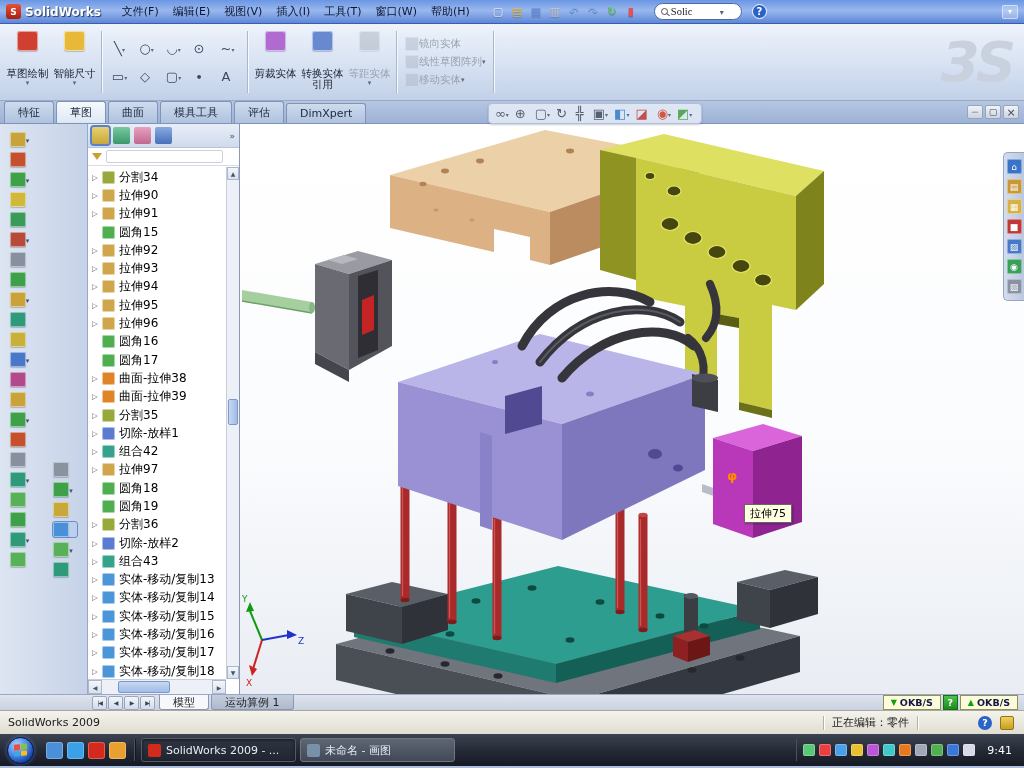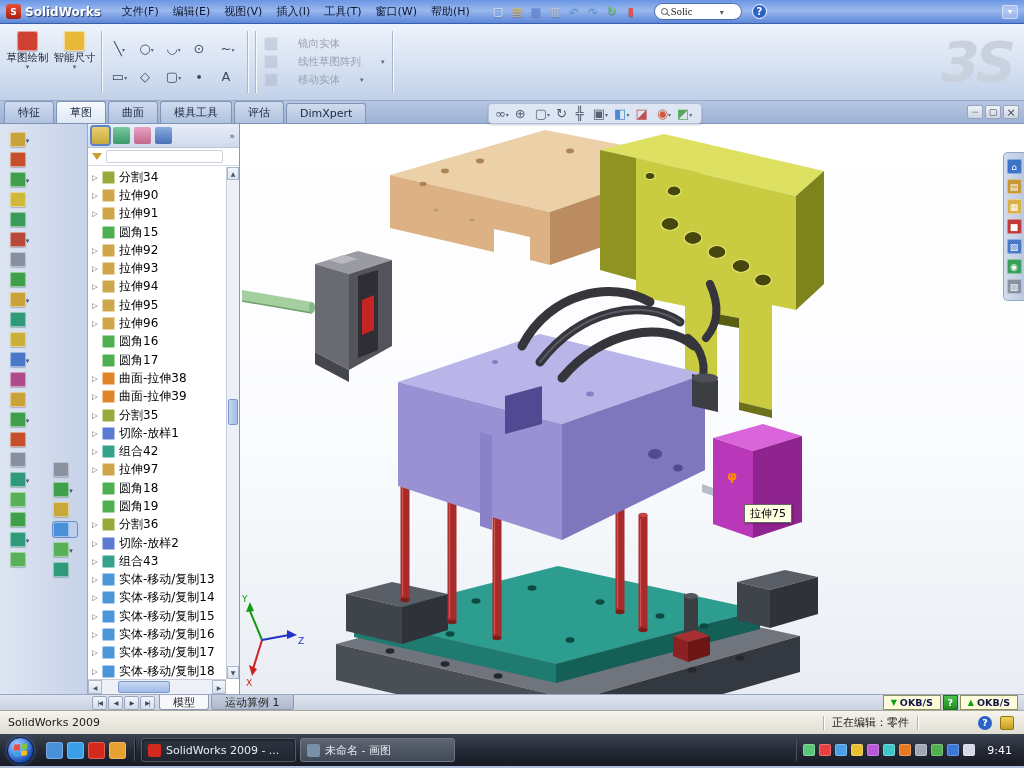--- a/index.html
+++ b/index.html
@@ -24,33 +24,33 @@
 .helpchip{margin-left:6px;width:15px;height:15px;border-radius:50%;background:#2a62c8;border:1px solid #fff;color:#fff;font-size:10px;font-weight:bold;display:flex;align-items:center;justify-content:center}
 .winbtns{margin-left:auto;display:flex;gap:3px}
 .wb{width:16px;height:14px;border-radius:2px;background:rgba(255,255,255,.25);border:1px solid rgba(255,255,255,.5)}
 .wb::after{content:"▾";color:#fff;font-size:8px;display:block;text-align:center;line-height:12px}
 
 
 .toolbar{height:77px;background:linear-gradient(180deg,#eef3fb 0%,#d6e1f2 55%,#c2d1e8 100%);border-bottom:1px solid #9aaac6;display:flex;align-items:stretch;padding:2px 4px;position:relative}
 .bgroup{display:flex}
 .bbtn{width:47px;display:flex;flex-direction:column;align-items:center;padding-top:5px;border-radius:3px}
 .bicon{width:21px;height:20px;border-radius:3px;box-shadow:inset 0 0 0 1px rgba(255,255,255,.5),0 1px 1px rgba(60,80,120,.3)}
-.blabel{margin-top:1px;font-size:10.5px;line-height:1.12;color:#1a2232;text-align:center;width:46px;word-break:break-all}
+.blabel{margin-top:17px;font-size:10.5px;line-height:1.12;color:#1a2232;text-align:center;width:46px;word-break:break-all}
 .bbtn.disabled .blabel{color:#9aa2b0}
 .bbtn.disabled .bicon{opacity:.4}
 .barr{height:7px}
 .barr.show::after{content:"▾";font-size:7px;color:#5a6880;display:block;line-height:7px}
 .vsep{width:0;border-left:1px solid #aab6cc;border-right:1px solid #f6faff;margin:5px 3px}
 .egrid{display:grid;grid-template-columns:repeat(5,26px);grid-auto-rows:26px;align-content:center;column-gap:1px;row-gap:2px;padding:0 2px}
 .ebtn{display:flex;align-items:center;justify-content:center;border-radius:2px}
 .eglyph{font-size:13px;color:#3c4862;line-height:1}
 .earr{width:6px}
 .earr.show::after{content:"▾";font-size:6px;color:#5a6880}
 .stack{display:flex;flex-direction:column;justify-content:center;gap:4px;padding:0 4px}
-.srow{display:flex;align-items:center;gap:20px}
+.srow{display:flex;align-items:center;gap:0}
 .sicon{width:14px;height:14px;border-radius:2px;background:#aeb8c8;box-shadow:inset 0 0 0 1px #cdd6e4}
 .slabel{font-size:10.5px;color:#1a2232;white-space:nowrap}
 .srow.disabled .slabel{color:#9aa2b0}
 .srow.disabled .sicon{opacity:.5}
 .watermark{position:absolute;right:12px;top:10px;font-size:56px;font-weight:bold;font-style:italic;color:#c9d1de;letter-spacing:-4px;line-height:1}
 
 
 .tabrow{height:23px;background:linear-gradient(180deg,#b6c6e2,#9db2d6);display:flex;align-items:flex-end;padding-left:4px;position:relative;border-bottom:1px solid #8094b8}
 .tabs{display:flex;align-items:flex-end}
 .rtab{padding:3px 13px;font-size:11px;color:#1c2840;background:linear-gradient(#cfdbee,#afc2de);border:1px solid #8094b8;border-bottom:none;border-radius:3px 3px 0 0;margin-right:2px}
@@ -264,20 +264,40 @@
           <span class="eglyph">∙</span>
           <span class="earr"></span>
         </div>
 
         <div class="ebtn">
           <span class="eglyph">A</span>
           <span class="earr"></span>
         </div>
       </div>
     <div class="vsep"></div>
+    <div class="bgroup">
+
+        <div class="bbtn">
+          <span class="bicon" style="background: rgb(176, 106, 208);"></span>
+          <span class="blabel">剪裁实体</span>
+          <span class="barr"></span>
+        </div>
+
+        <div class="bbtn">
+          <span class="bicon" style="background: rgb(104, 136, 208);"></span>
+          <span class="blabel">转换实体引用</span>
+          <span class="barr"></span>
+        </div>
+
+        <div class="bbtn disabled">
+          <span class="bicon" style="background: rgb(154, 164, 178);"></span>
+          <span class="blabel">等距实体</span>
+          <span class="barr show"></span>
+        </div>
+      </div>
     <div class="vsep"></div>
     <div class="stack">
 
         <div class="srow disabled">
           <span class="sicon"></span>
           <span class="slabel">镜向实体</span>
           <span class="barr"></span>
         </div>
 
         <div class="srow disabled">

